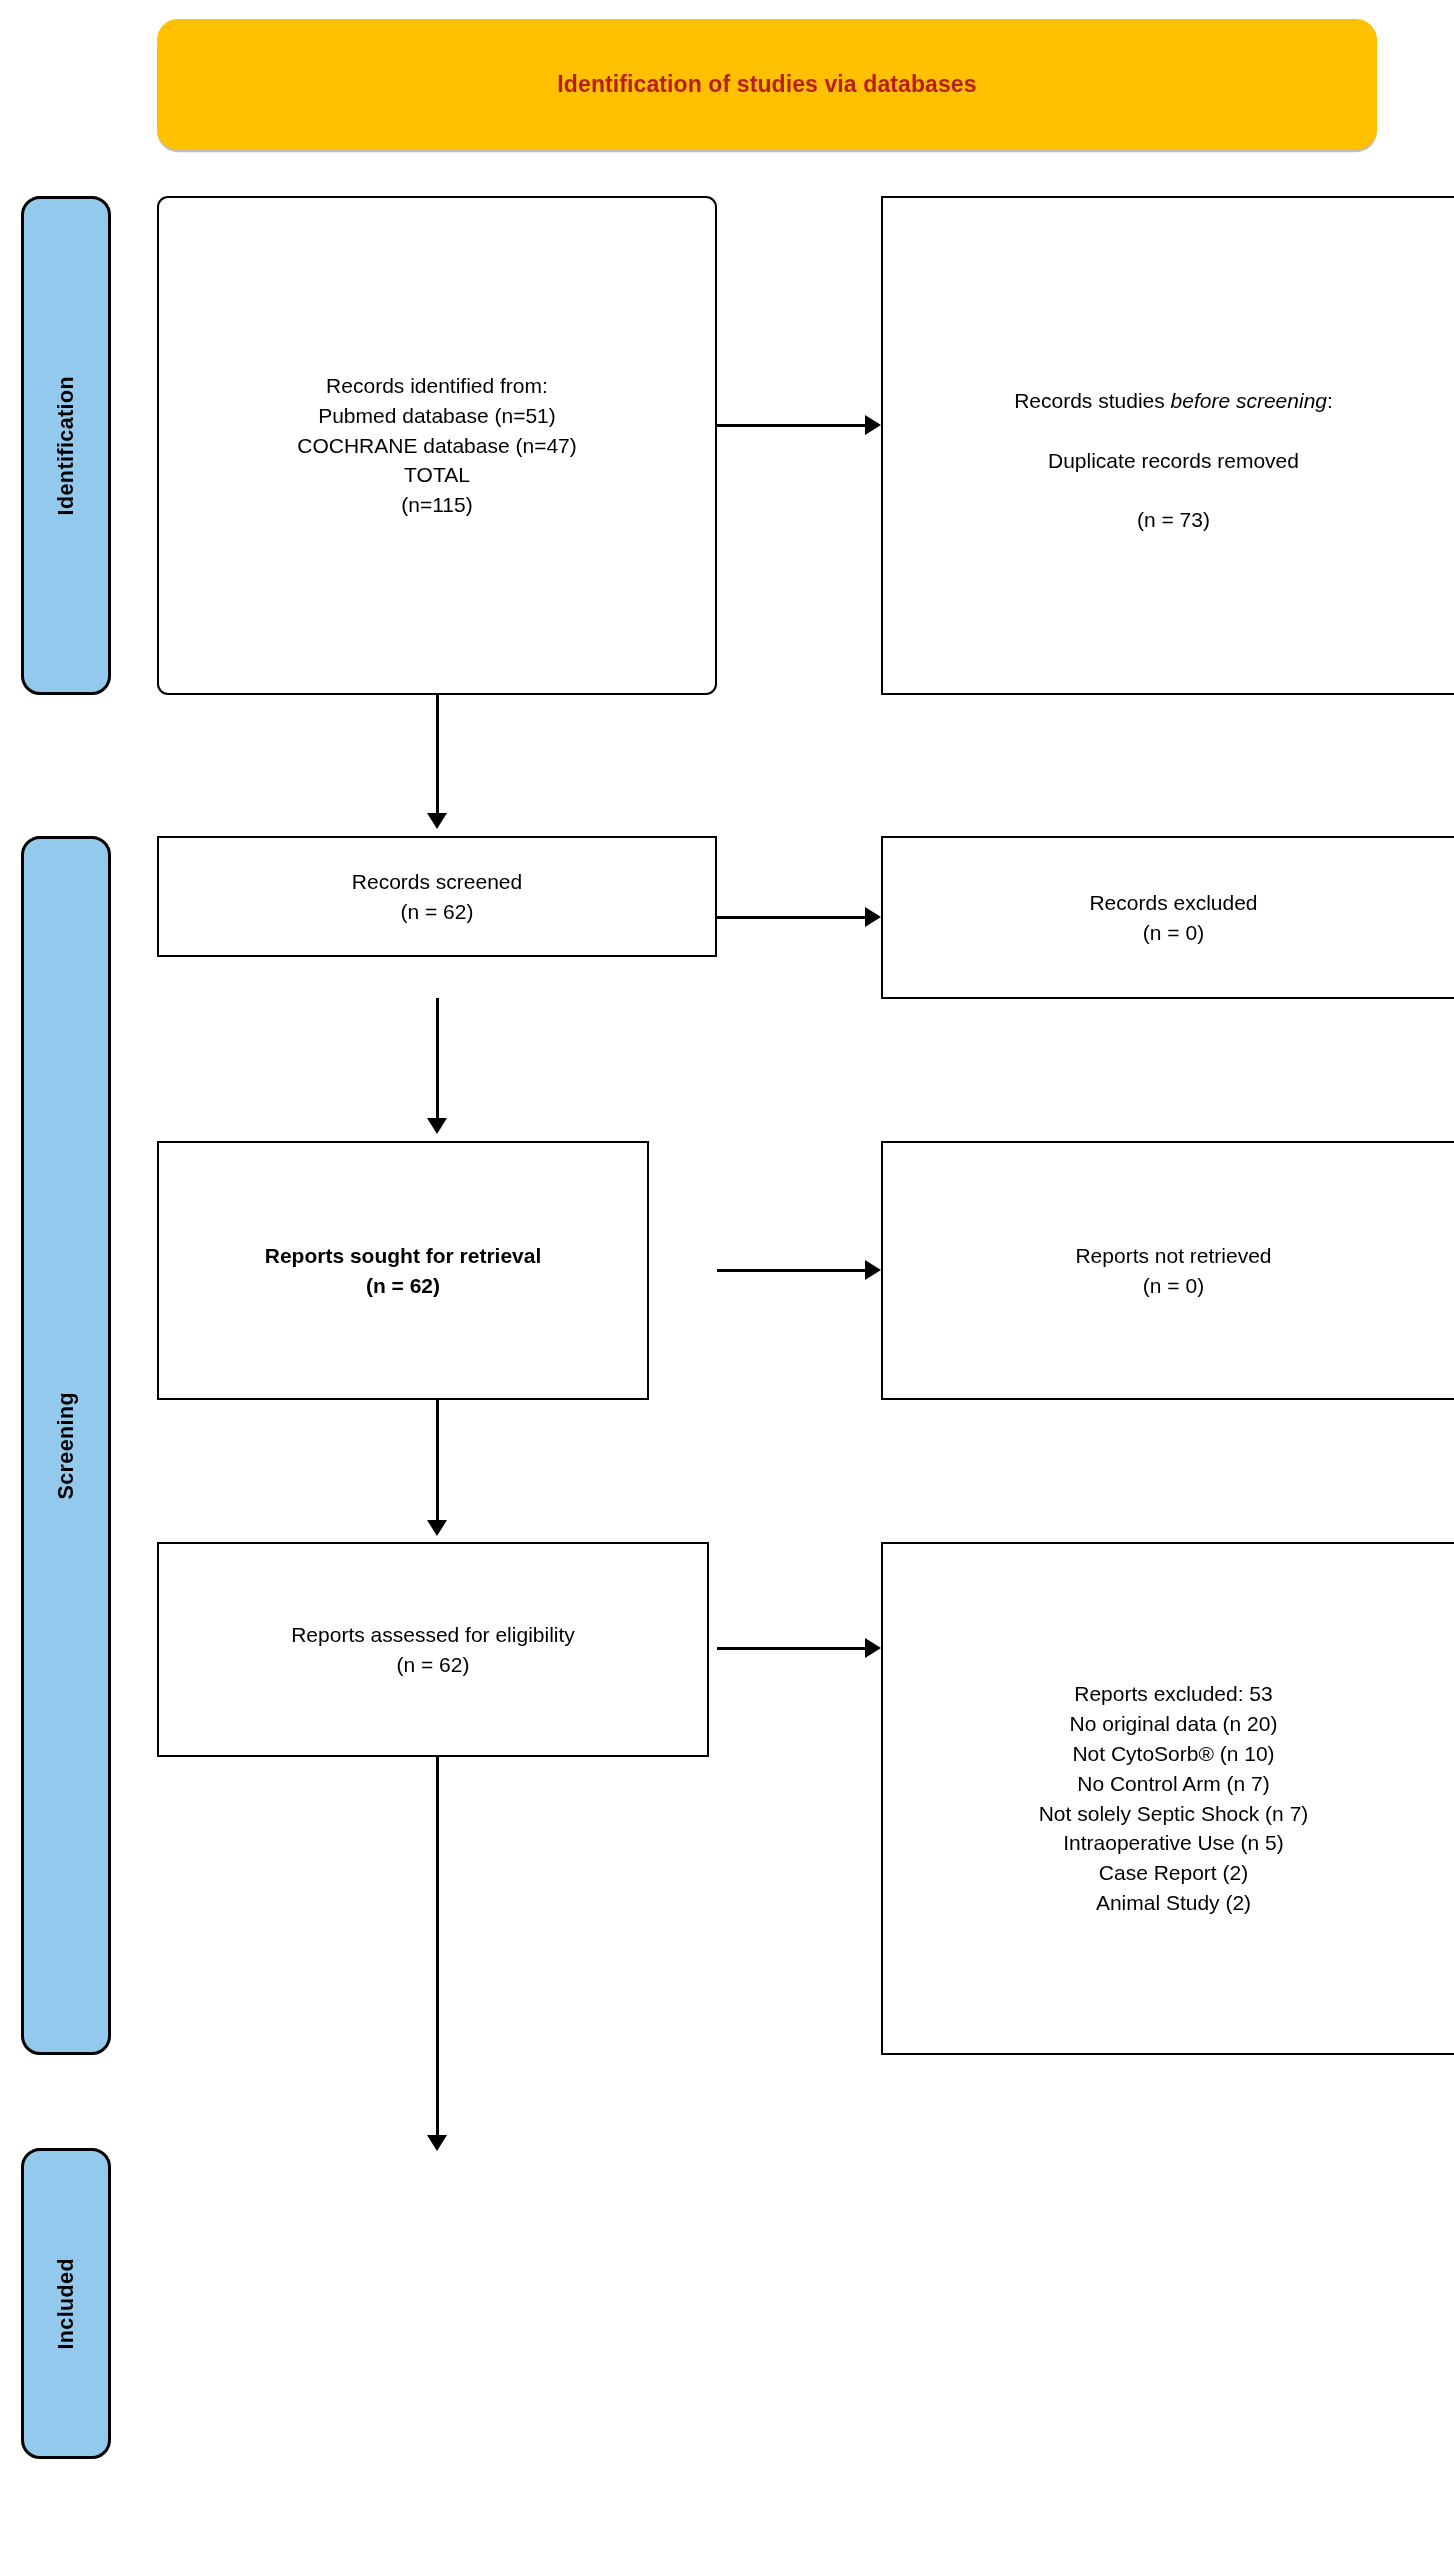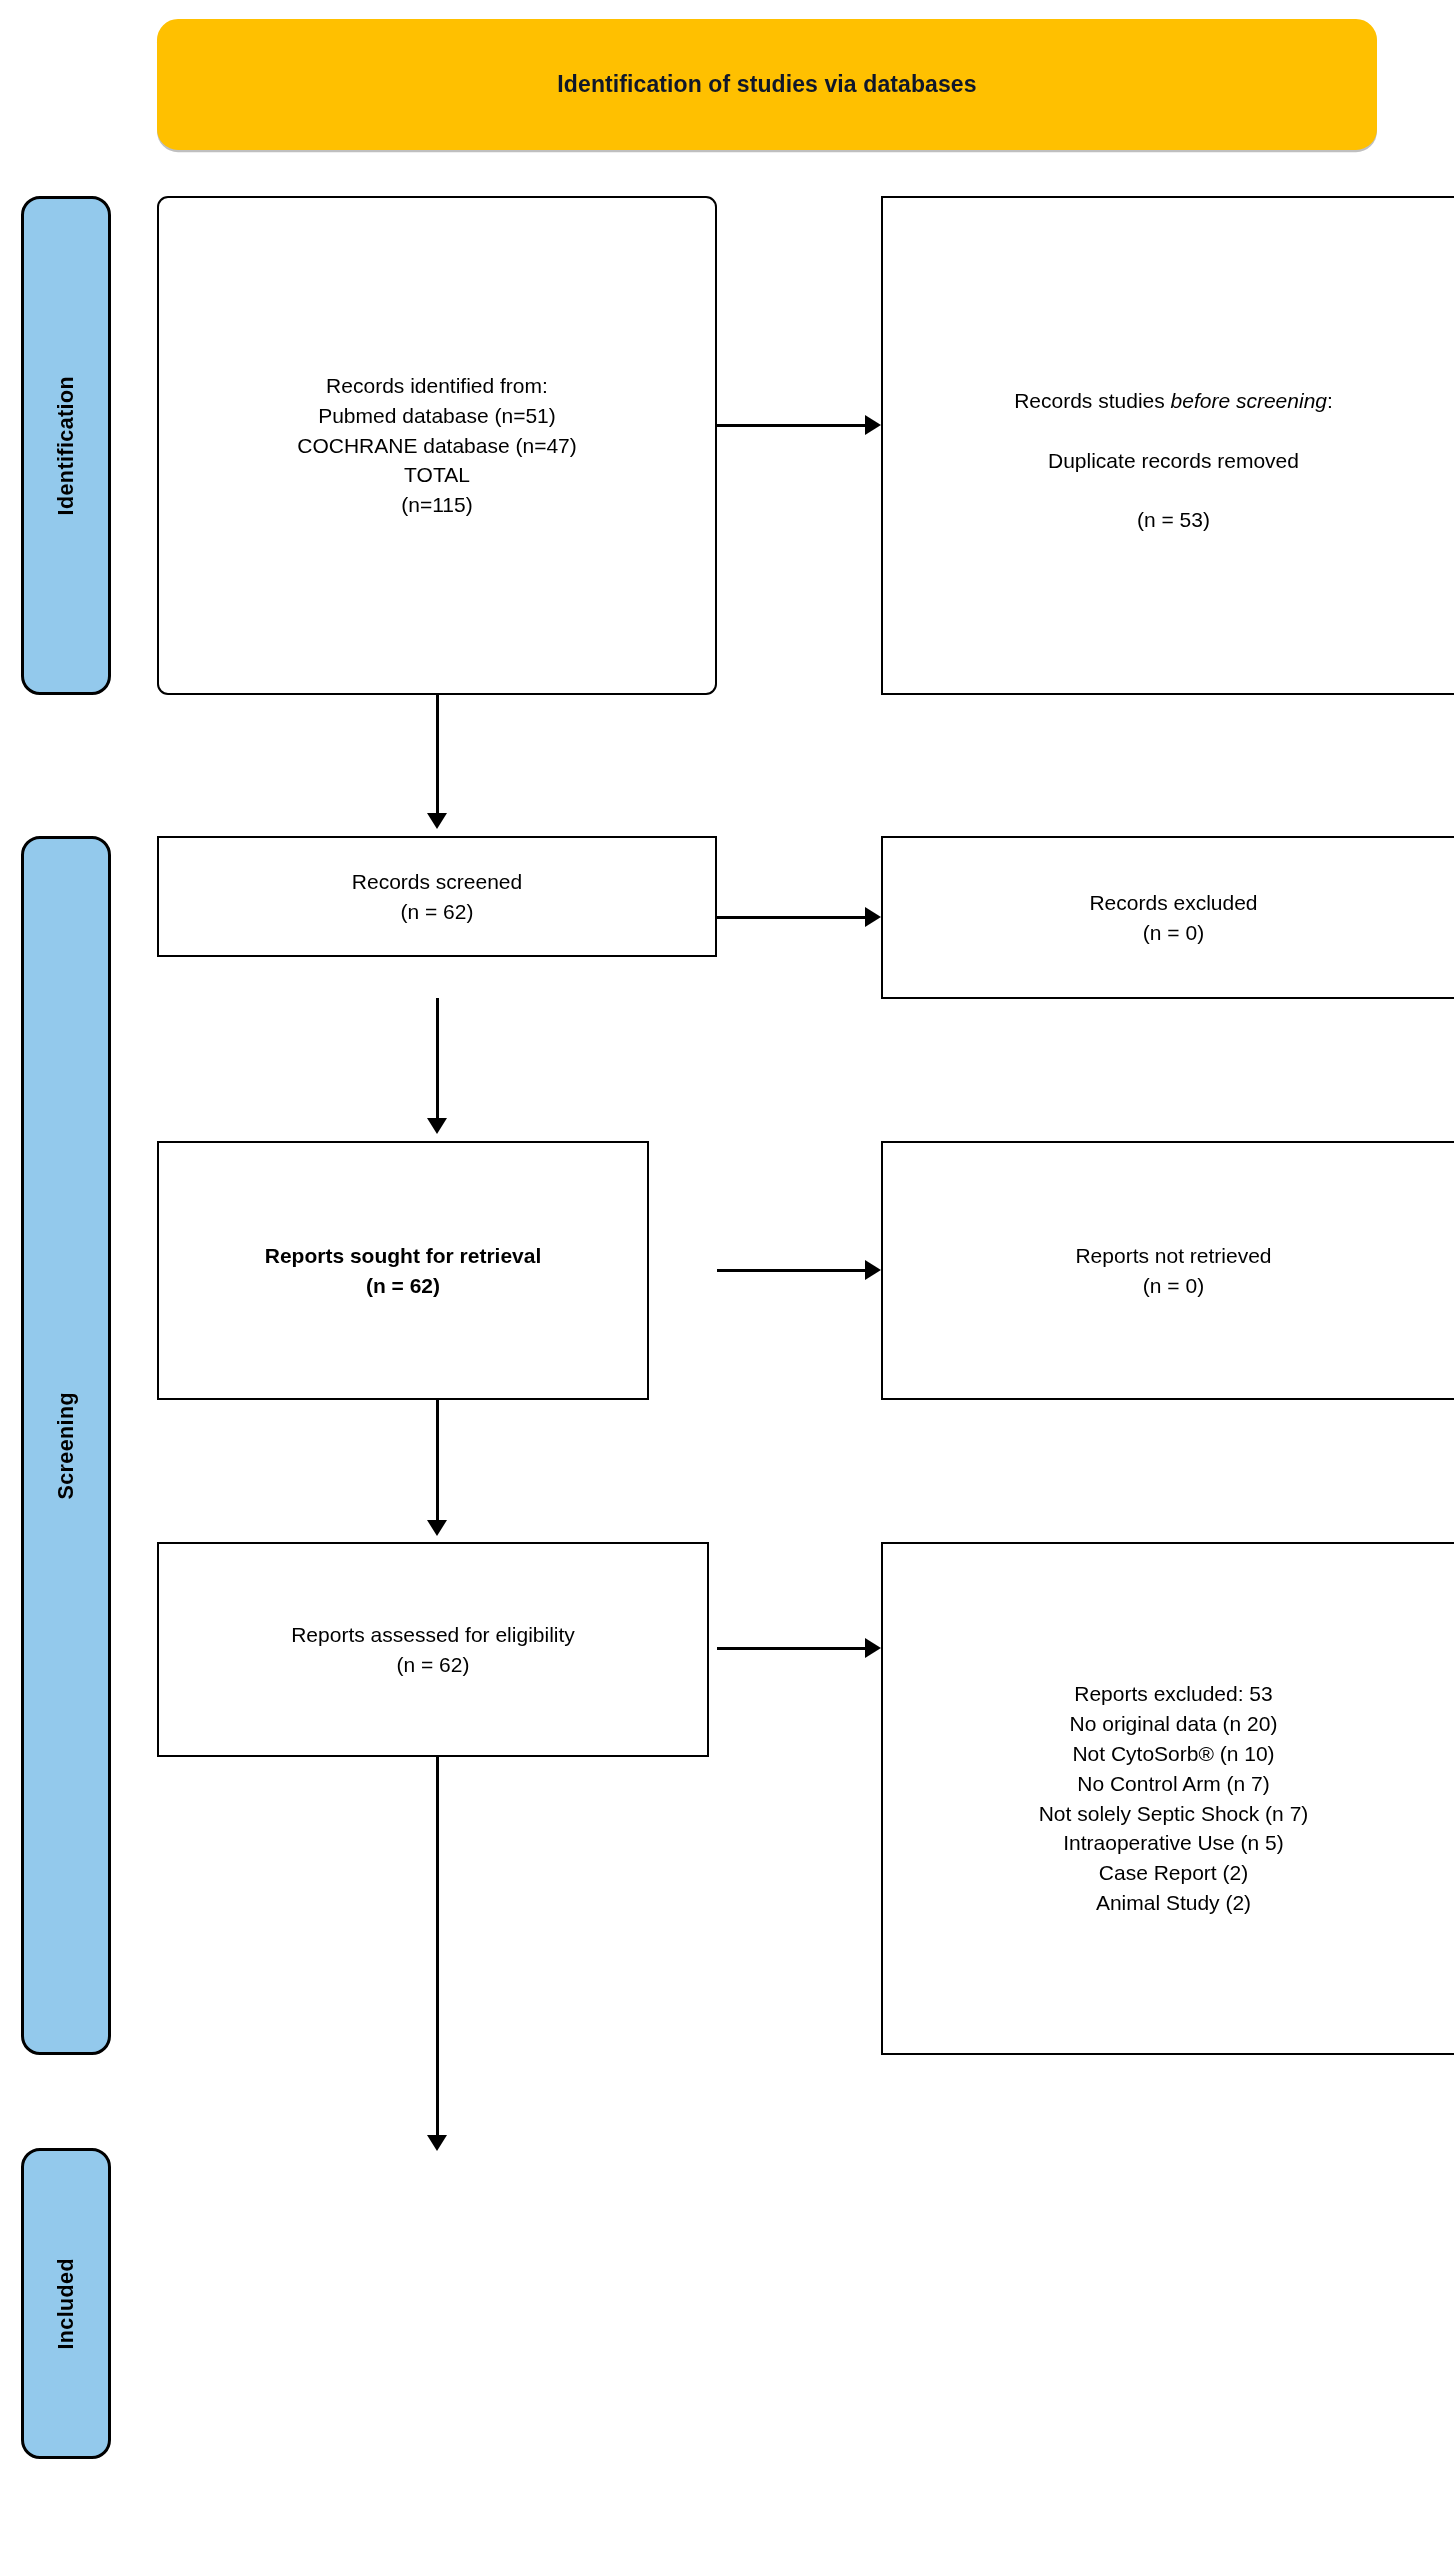--- a/index.html
+++ b/index.html
@@ -24,21 +24,21 @@
     border:2.2px solid #FFC000;
     border-radius:21px;
     box-shadow:0 2.2px 0 rgba(0,0,0,0.25);
     display:flex; align-items:center; justify-content:center;
   }
   .banner-title{
     font-size:23px;
     font-weight:bold;
     letter-spacing:0.1px;
     text-align:center;
-    color:#0f172a;
+    color:#b91c1c;
   }
 
   
   .stage{
     position:absolute;
     left:21px;
     width:90px;
     background:#93C9EC;
     border:3px solid #000000;
     border-radius:19px;
@@ -126,21 +126,21 @@
 Pubmed database (n=51)
 COCHRANE database (n=47)
 TOTAL
 (n=115)</div>
   </div>
 
   <div class="box" style="left:881px;top:196px;width:585px;height:499px;">
     <div class="box-text">
       <span>Records studies </span><em>before screening</em><span>:</span><br>
       <span>Duplicate records removed</span><br>
-      <span>(n = 53)</span>
+      <span>(n = 73)</span>
     </div>
   </div>
 
   <div class="hline" style="left:717px;top:424px;width:148px;"></div>
   <div class="arrow-right" style="left:865px;top:415px;"></div>
 
   <div class="vline" style="left:436px;top:695px;height:119px;"></div>
   <div class="arrow-down" style="left:427px;top:813px;"></div>
 
   <div class="box" style="left:157px;top:836px;width:560px;height:121px;">

